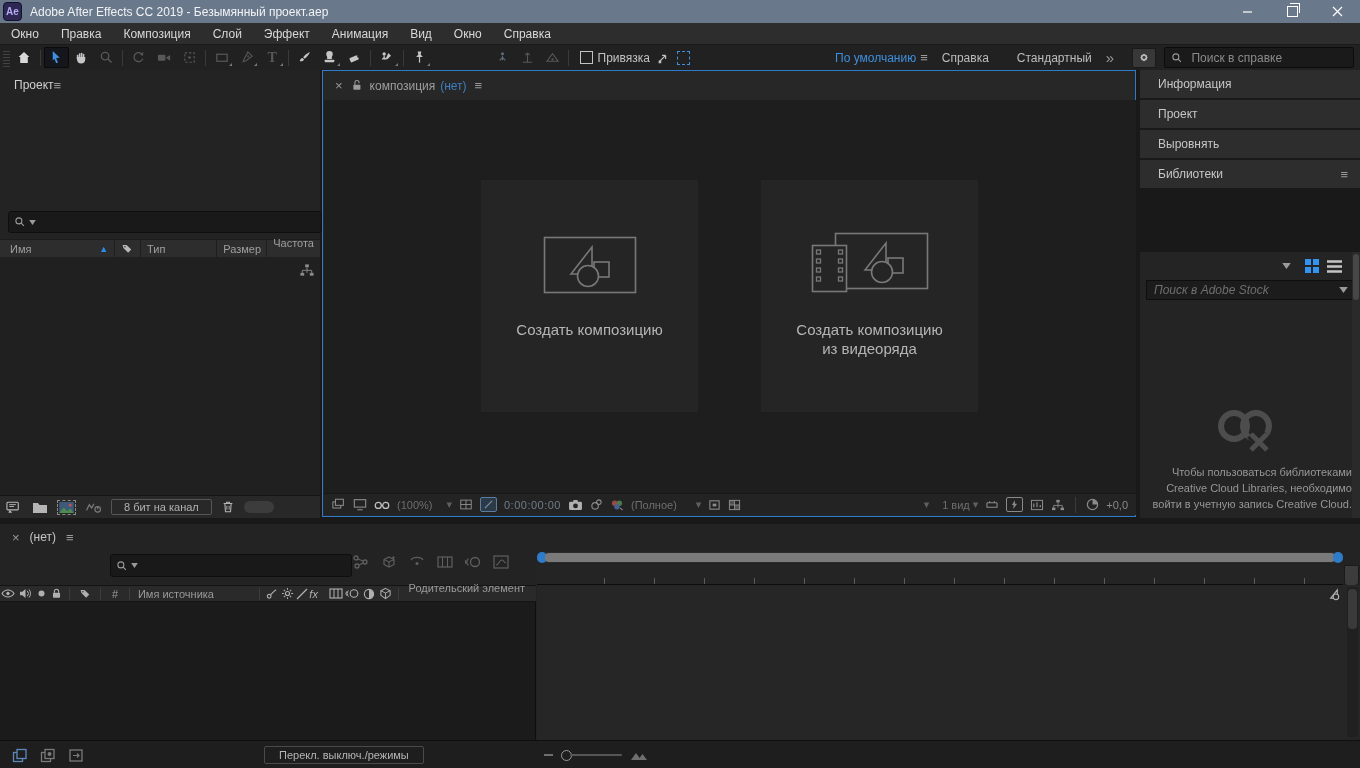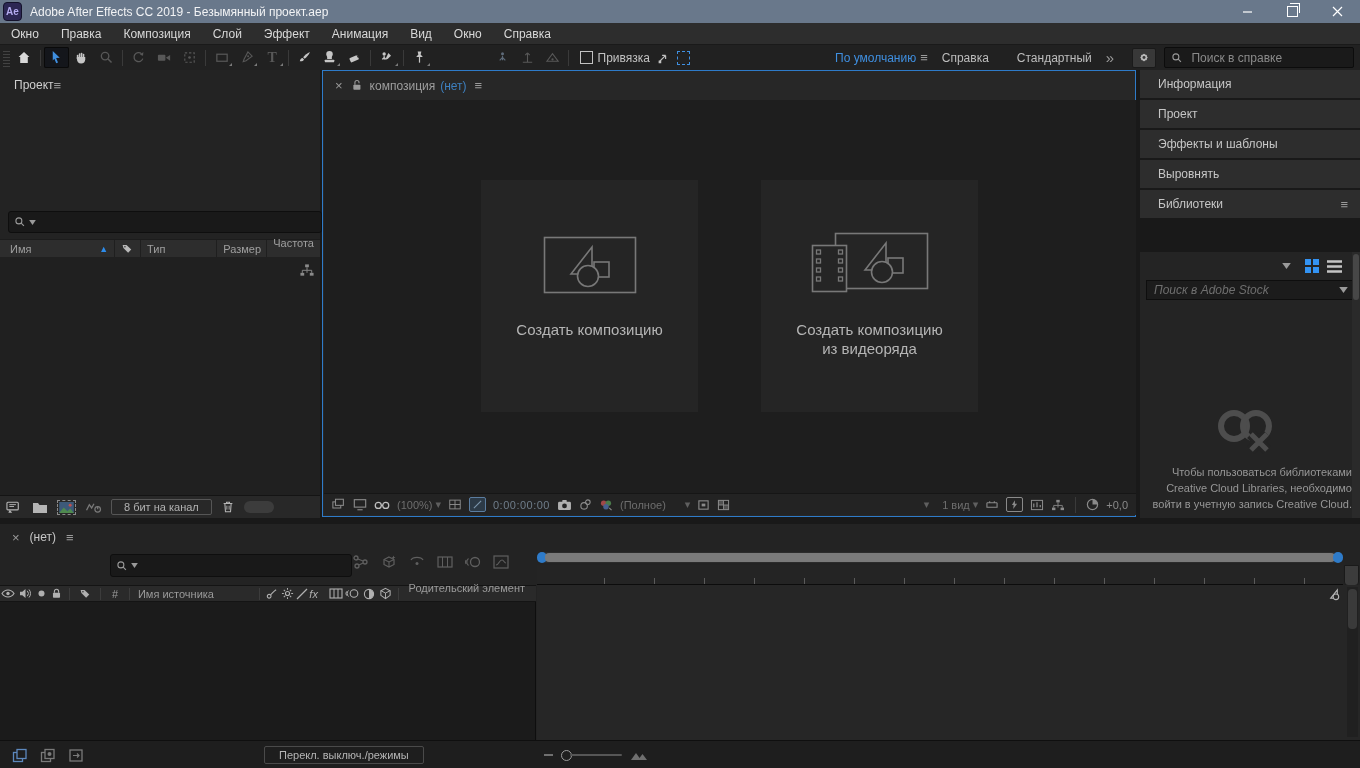--- a/index.html
+++ b/index.html
@@ -423,21 +423,21 @@
             <path d="M5 13h6" stroke="currentColor" stroke-width="1.3"></path>
           </svg>
         </span>
       <span class="cs-ico">
           <svg width="16" height="12" viewBox="0 0 18 12">
             <circle cx="4.8" cy="6.5" r="3.4" fill="none" stroke="#c0c0c0" stroke-width="1.4"></circle>
             <circle cx="13.2" cy="6.5" r="3.4" fill="none" stroke="#c0c0c0" stroke-width="1.4"></circle>
             <path d="M8.2 6.5h1.6" stroke="#c0c0c0" stroke-width="1.4"></path>
           </svg>
         </span>
-      <span class="row" style="gap:3px">
+      <span class="row" style="gap:14px">
           <span>(100%)</span>
           <span class="cs-dim">▾</span>
         </span>
       <span class="cs-ico">
           <svg width="14" height="13" viewBox="0 0 16 14">
             <rect x="2" y="2" width="12" height="10" fill="none" stroke="currentColor" stroke-width="1.1"></rect>
             <path d="M8 2v10M2 7h12" stroke="currentColor" stroke-width="1.1"></path>
           </svg>
         </span>
       <span style="width:15px;height:13px;border:1px solid #5b7da0;border-radius:2px;background:#2c3a47;display:inline-flex;align-items:center;justify-content:center">
@@ -525,23 +525,20 @@
       <span style="color:#8a8a8a">+0,0</span>
     </div>
   </section>
 
   <aside id="right-stack" class="abs">
     <div class="r-head">
         <span>Информация</span>
       </div>
     <div class="r-head">
         <span>Проект</span>
-      </div>
-    <div class="r-head">
-        <span>Эффекты и шаблоны</span>
       </div>
     <div class="r-head">
         <span>Выровнять</span>
       </div>
     <div class="r-head">
       <span>Библиотеки</span>
       <span class="glyph" style="margin-left:auto">≡</span>
     </div>
     <div id="lib-content">
       <div class="row" style="position:absolute;left:6px;top:5px;width:196px;height:18px">

